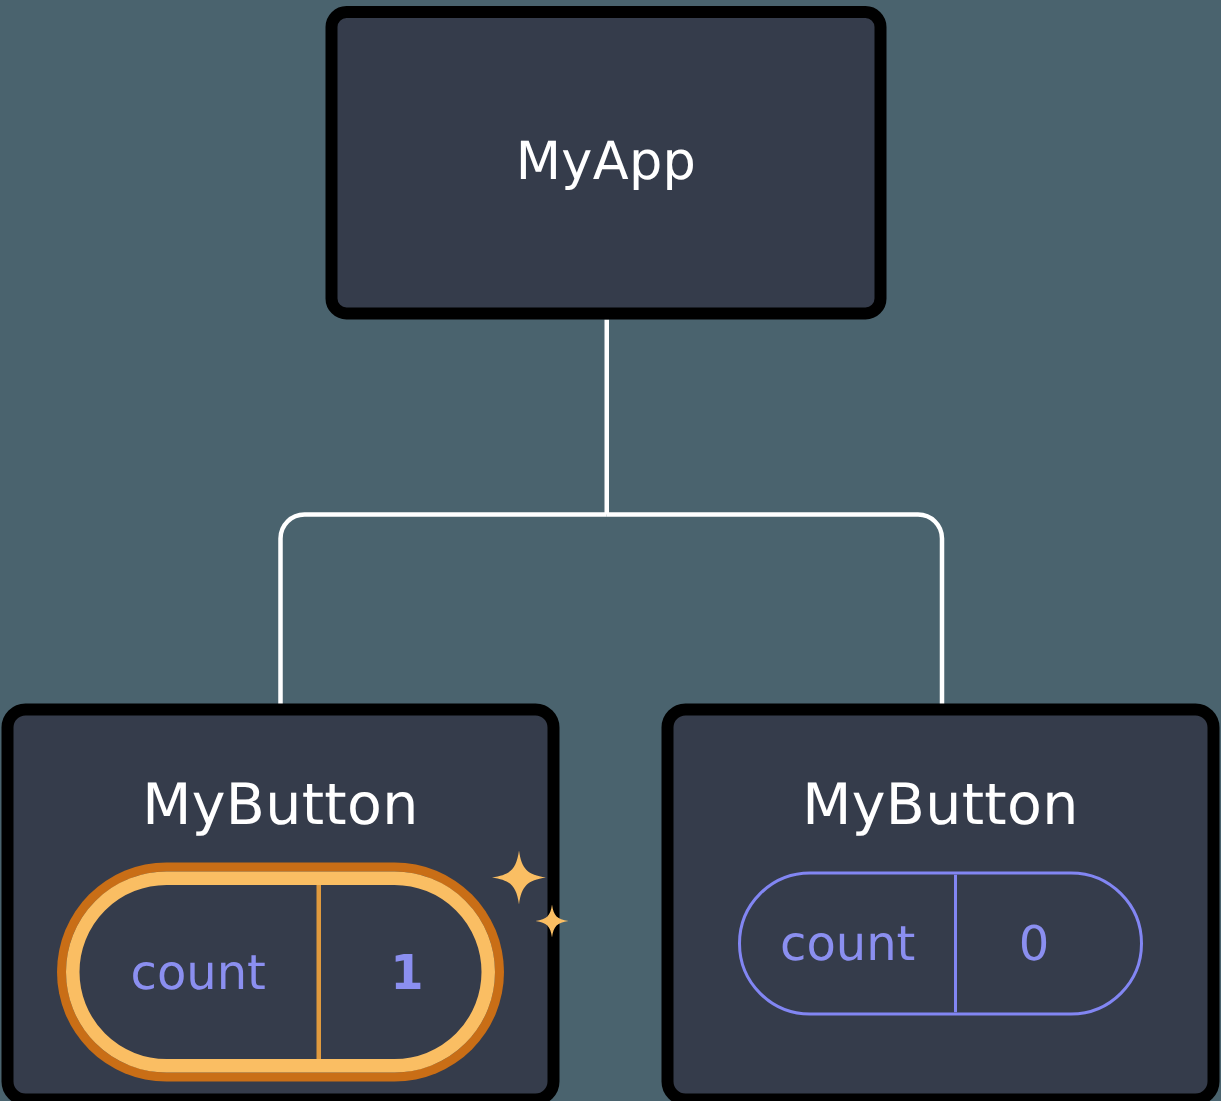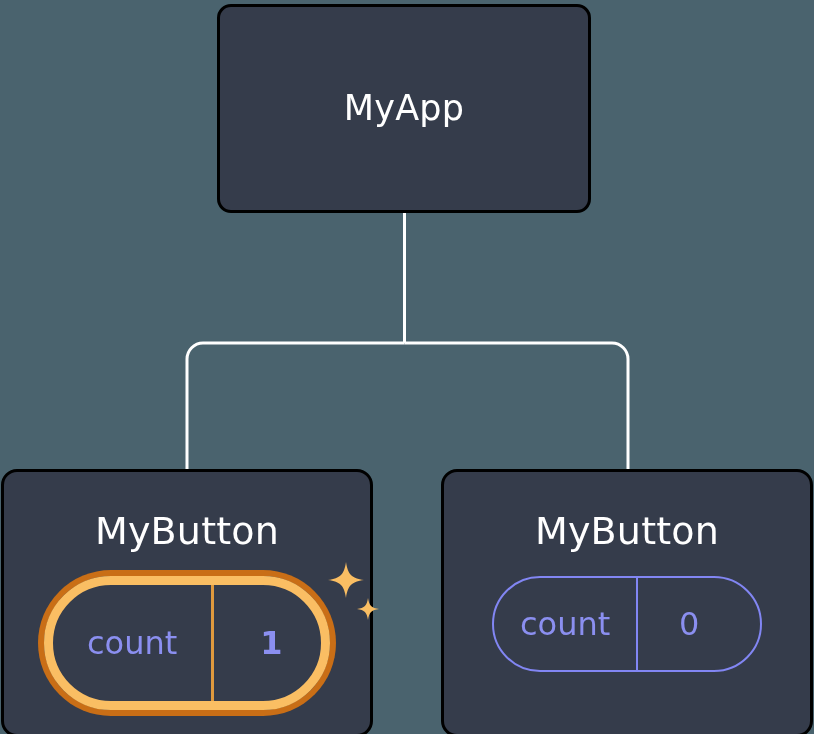--- a/index.html
+++ b/index.html
@@ -27,21 +27,21 @@
     width: 814px;
     height: 734px;
     pointer-events: none;
   }
 
   
   .node {
     position: absolute;
     box-sizing: border-box;
     background: #353c4b;
-    border: 3px solid #000000;
+    border: 8px solid #000000;
     border-radius: 14px;
     display: flex;
     flex-direction: column;
     align-items: center;
   }
   .node.root {
     left: 217px;
     top: 4px;
     width: 374px;
     height: 209px;

